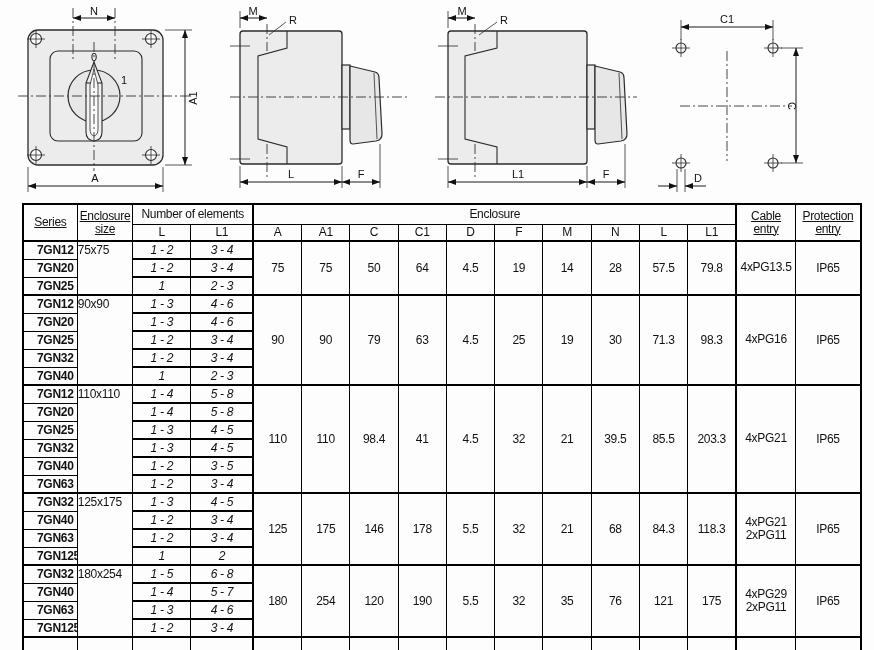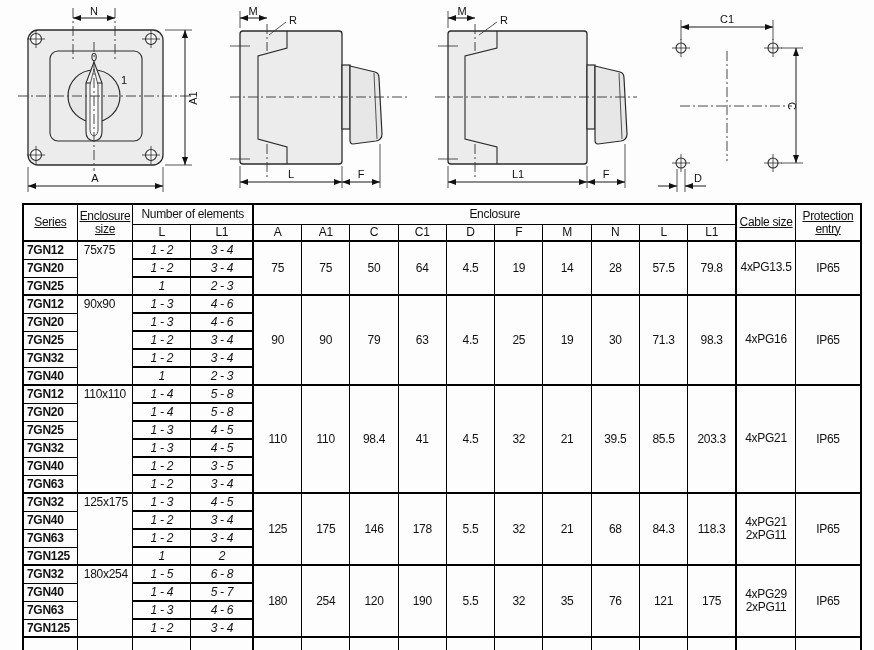--- a/index.html
+++ b/index.html
@@ -17,22 +17,22 @@
   #tablewrap{position:absolute;left:22px;top:203px;}
   table{border-collapse:collapse;table-layout:fixed;width:840px;border:2px solid #000;border-bottom:none;
         font-size:12px;letter-spacing:-0.3px;}
   th,td{border:1px solid #000;padding:0 1px;text-align:center;overflow:hidden;}
   thead th{font-weight:normal;line-height:1.05;}
   tr.h1{height:20px;} tr.h2{height:17px;}
   tbody tr{height:18px;}
   th.hspan{border-bottom:2px solid #000;text-decoration:underline;}
   tr.h2 th{border-bottom:2px solid #000;}
   .thickL{border-left:2px solid #000 !important;}
-  td.series{font-weight:bold;text-align:left;padding-left:3px;border-bottom:1px solid #000;}
-  td.enclosure{text-align:left;vertical-align:top;padding:1px 6px;}
+  td.series{font-weight:bold;text-align:left;padding-left:13px;border-bottom:1px solid #000;}
+  td.enclosure{text-align:left;vertical-align:top;padding:1px 0;}
   td.elem{border-bottom:2px solid #000;font-style:italic;}
   tr.gstart td{border-top:2px solid #000;}
   td.cable{white-space:pre-line;line-height:1.1;}
   tr.stub td{height:5px;border-bottom:none;}
 </style>
 </head>
 <body>
 
 <div id="page">
 
@@ -196,21 +196,21 @@
           <col style="width:48px">
           <col style="width:59px">
           <col style="width:65px">
       </colgroup>
       <thead>
         <tr class="h1">
           <th rowspan="2" class="hspan">Series</th>
           <th rowspan="2" class="hspan">Enclosure size</th>
           <th colspan="2">Number of elements</th>
           <th colspan="10" class="thickL">Enclosure</th>
-          <th rowspan="2" class="hspan thickL">Cable size</th>
+          <th rowspan="2" class="hspan thickL">Cable entry</th>
           <th rowspan="2" class="hspan">Protection entry</th>
         </tr>
         <tr class="h2">
           <th>L</th>
           <th>L1</th>
           <th class="thickL">A</th>
           <th>A1</th>
           <th>C</th>
           <th>C1</th>
           <th>D</th>

